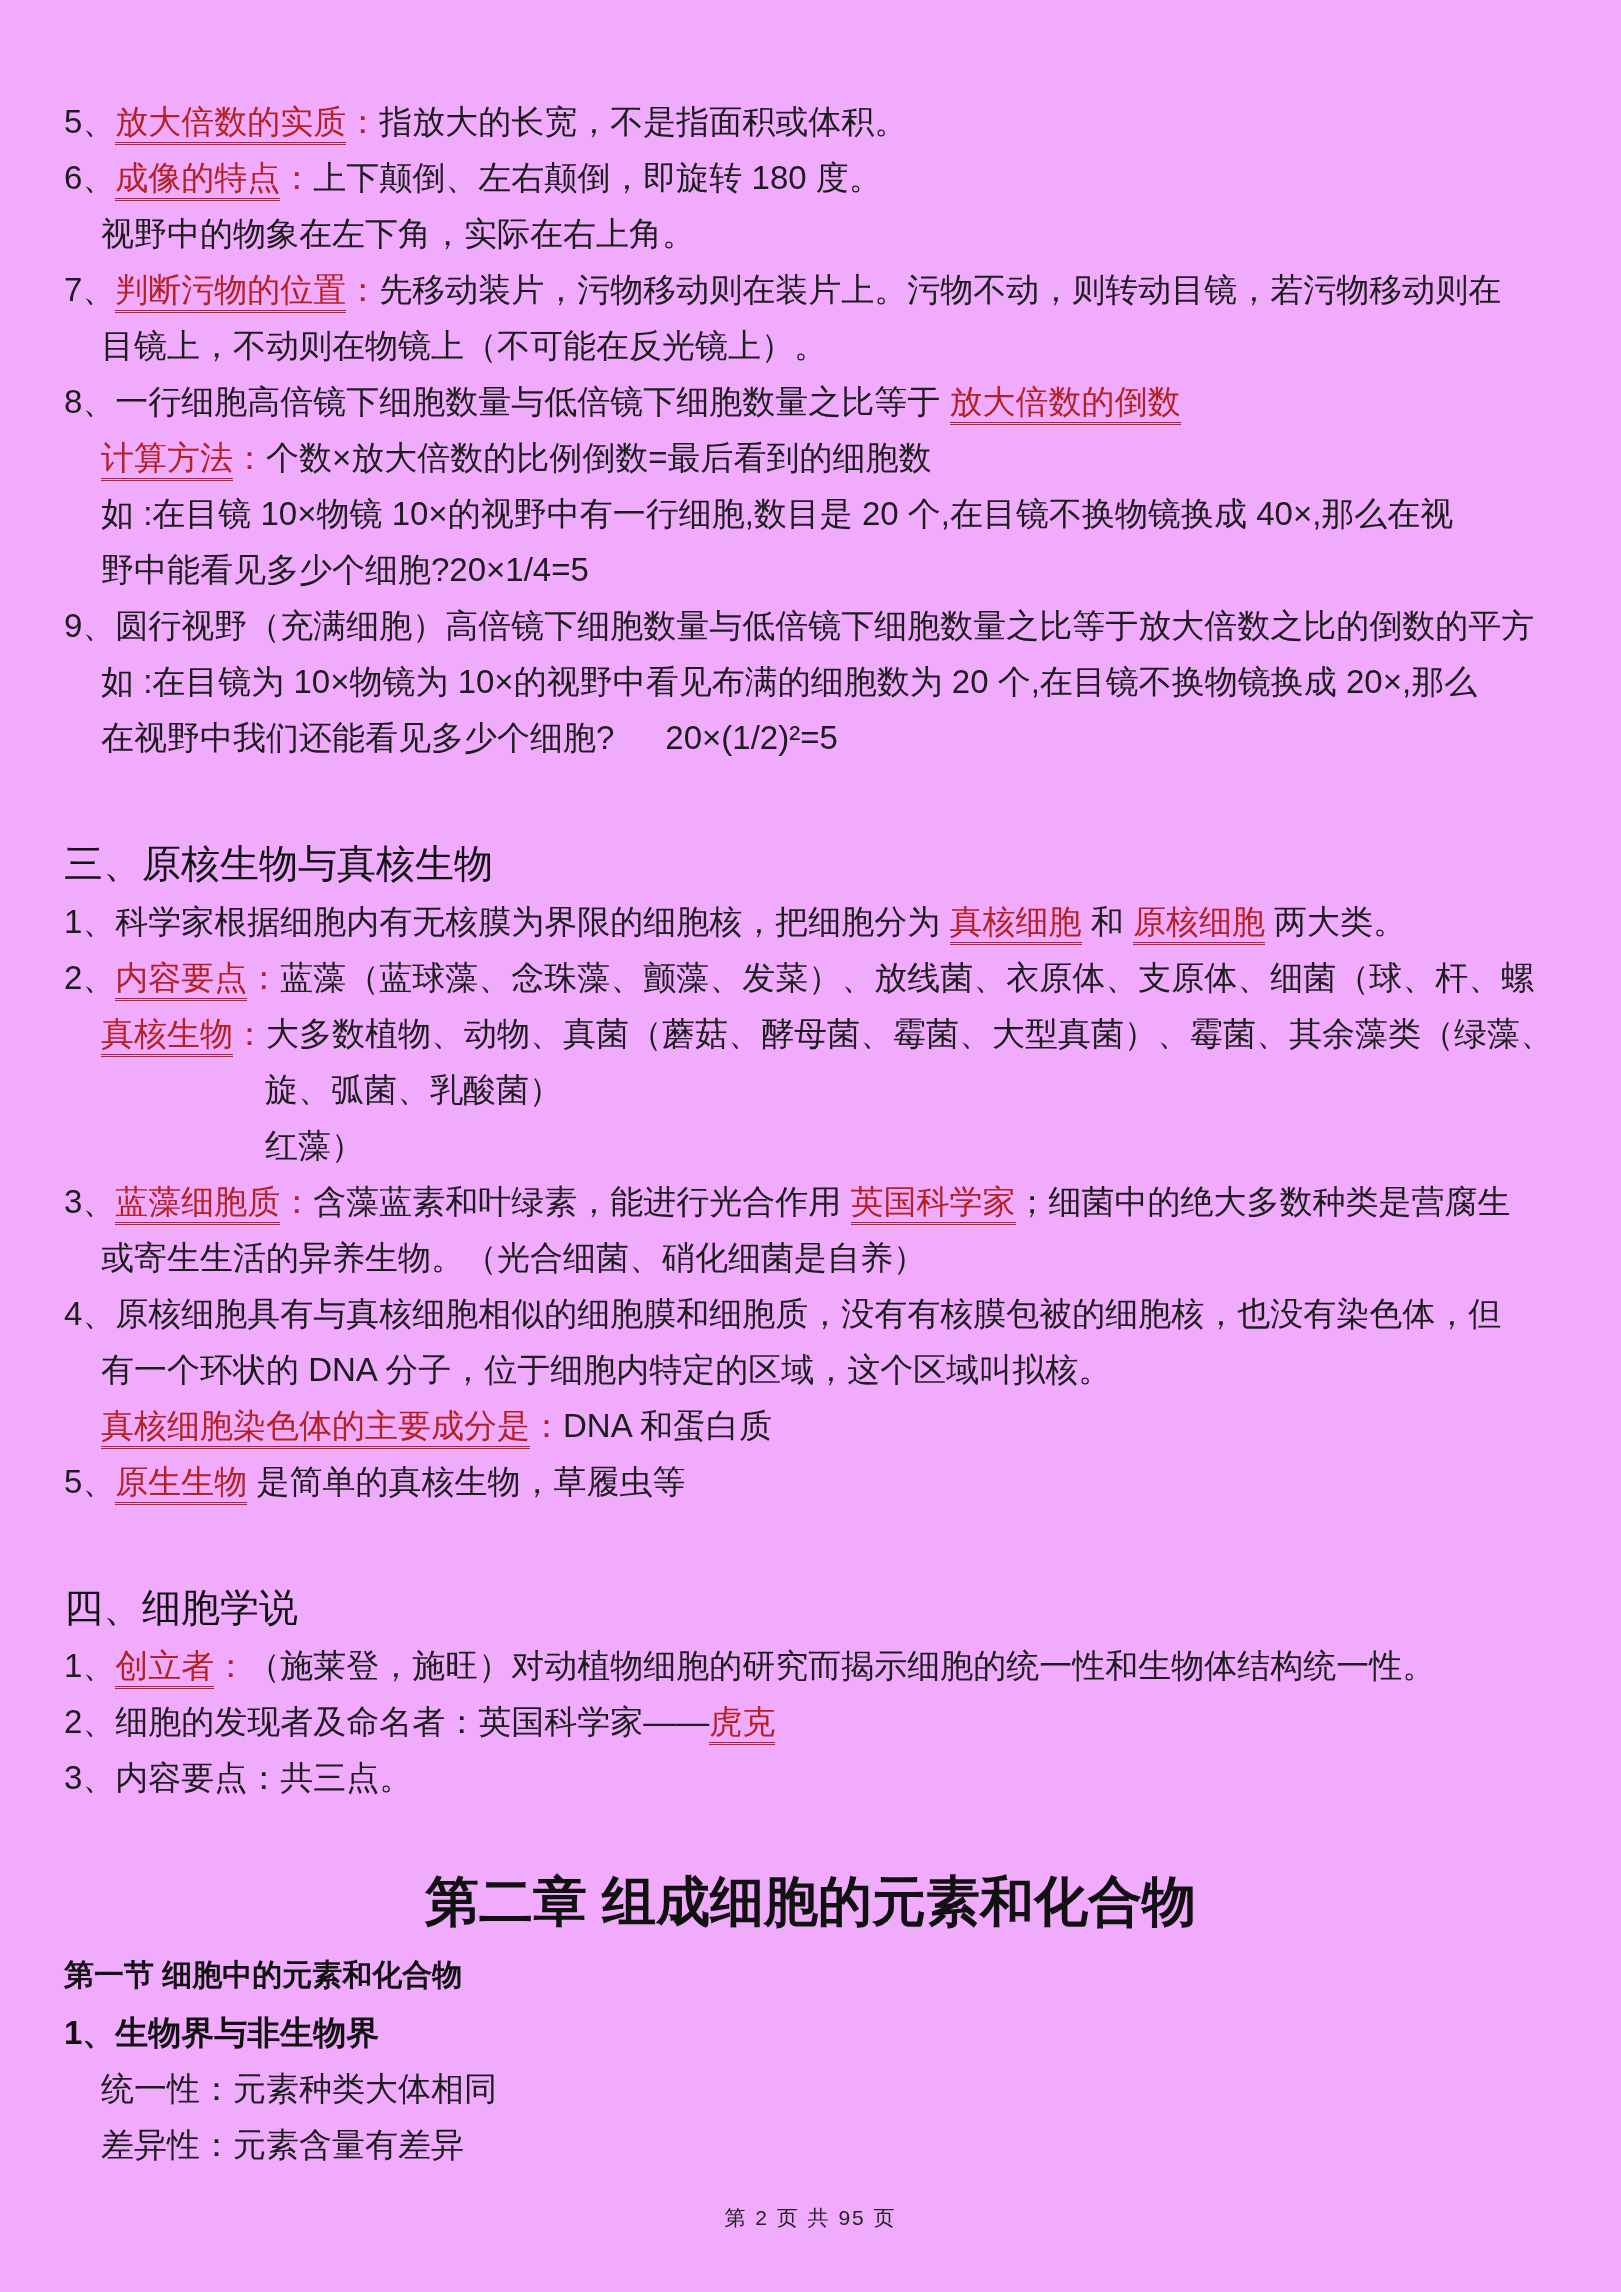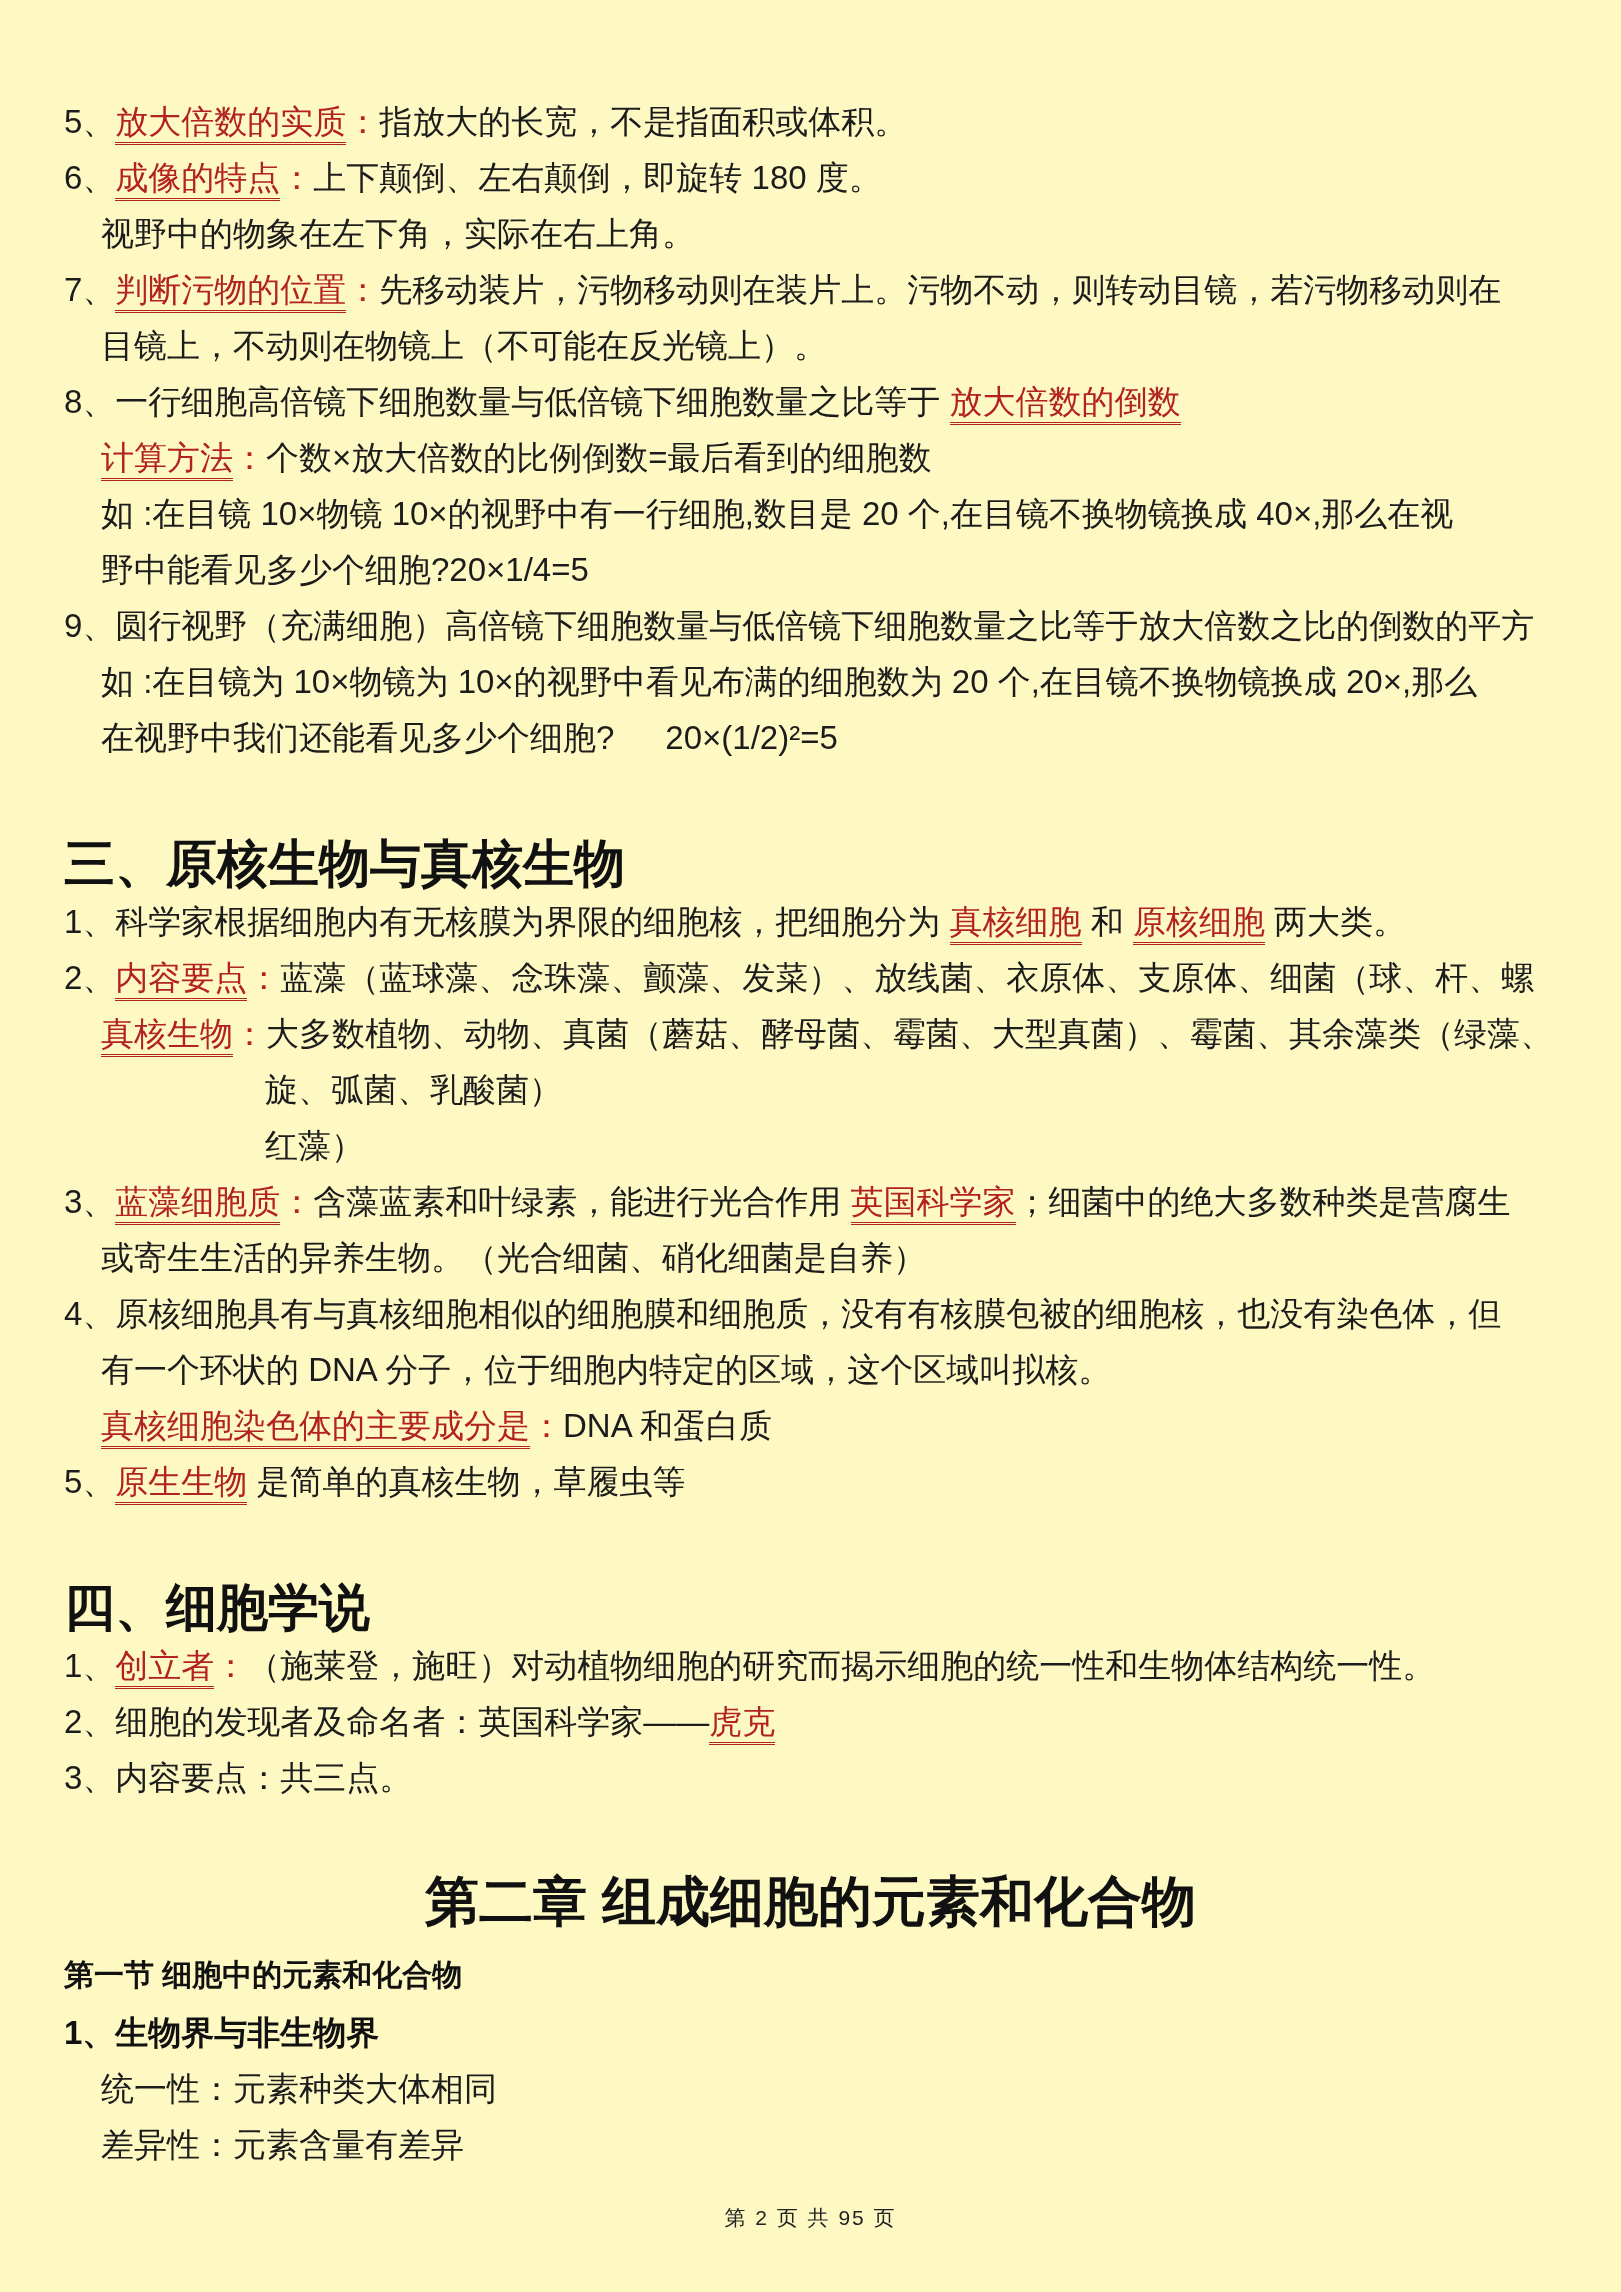--- a/index.html
+++ b/index.html
@@ -1,42 +1,42 @@
 <!DOCTYPE html>
 <html><head>
 <meta charset="utf-8">
 <style>
   html, body { margin: 0; padding: 0; background: #ffffff; }
   .page {
     position: relative;
     width: 1621px;
     height: 2293px;
-    background: #fef9c3;
+    background: #f0abfc;
     font-family: "Liberation Sans", sans-serif;
     color: #1c1c1c;
     overflow: hidden;
   }
   .doc { padding-top: 94px; }
   .line {
     font-size: 33px;
     line-height: 56px;
     margin-left: 64px;
     white-space: nowrap;
   }
   .cont  { margin-left: 101px; }   
   .cont2 { margin-left: 265px; }   
   .rterm {
     color: #B22222;
     border-bottom: 3.9px double #B22222;
     padding-bottom: 2px;
   }
   .red { color: #B22222; }
   .sec-heading {
-    font-size: 51px;
-    font-weight: bold;
+    font-size: 39px;
+    font-weight: normal;
     line-height: 61px;
     margin: 67px 0 0 64px;
     color: #111;
   }
   .chapter-title {
     font-size: 54px;
     font-weight: bold;
     line-height: 69px;
     text-align: center;
     margin-top: 61px;

